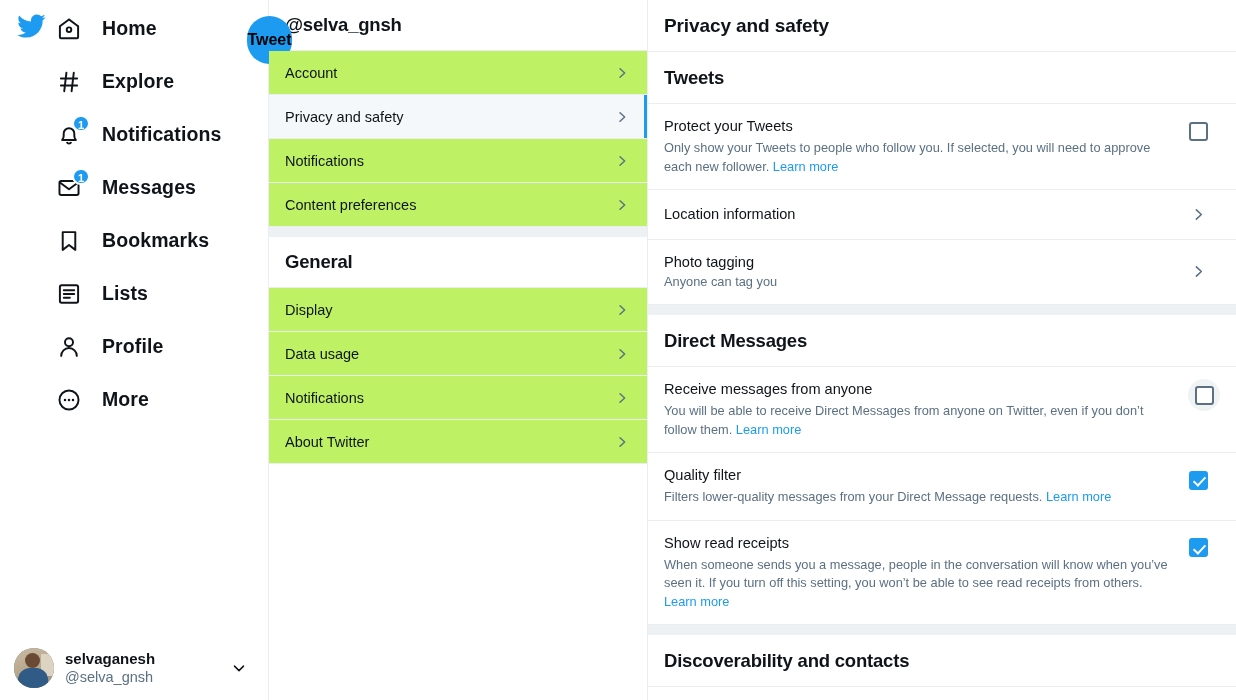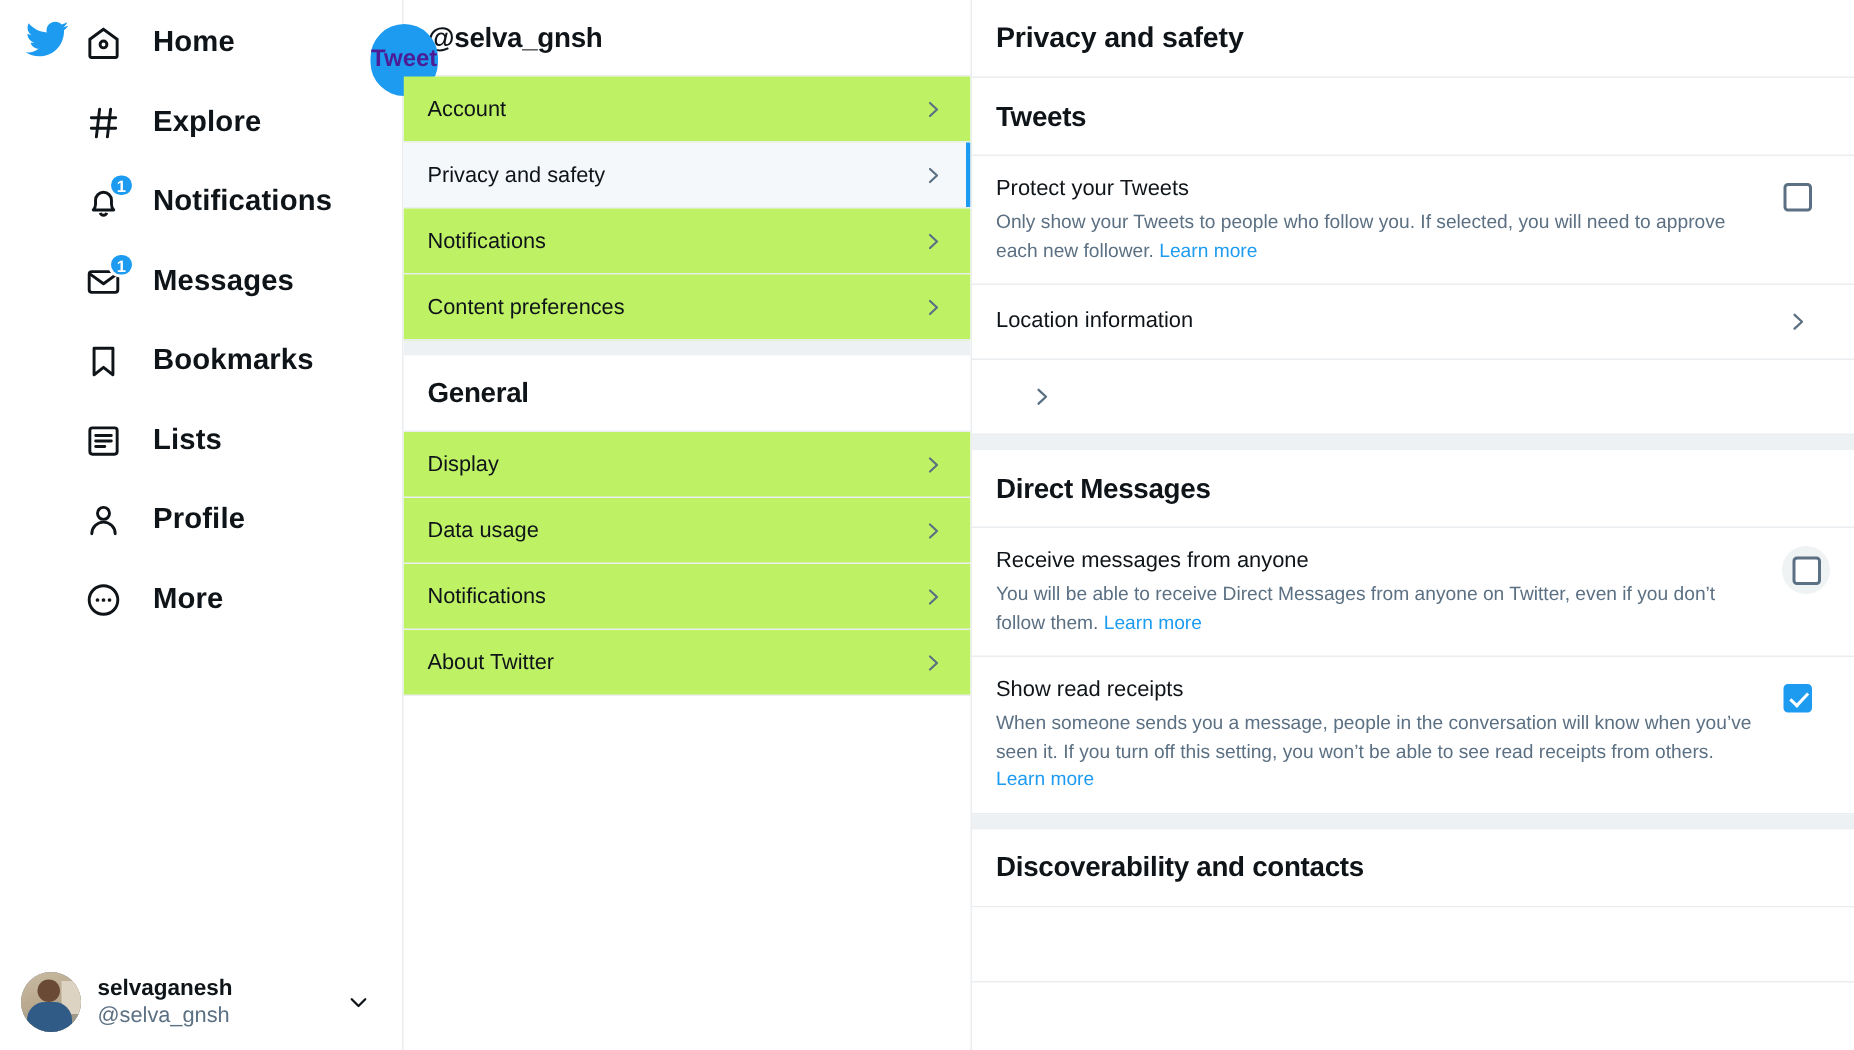--- a/index.html
+++ b/index.html
@@ -87,21 +87,21 @@
     padding: 0 4px;
     border: 2px solid #fff;
   }
 
   .tweet-btn {
     margin: 16px 0 0 8px;
     width: 224px;
     height: 48px;
     border-radius: 26px;
     background: #1d9bf0;
-    color: #4c1d95;
+    color: #000000;
     border: none;
     font-size: 16px;
     font-weight: bold;
     font-family: "Liberation Sans", sans-serif;
     cursor: pointer;
   }
 
   .account-box {
     position: absolute;
     left: 8px;
@@ -527,20 +527,24 @@
         <div class="d-title">Location information</div>
       </div>
       <div class="ctrl chev-wrap">
         <svg width="17" height="17" viewBox="0 0 24 24" fill="none" stroke="#5b7083" stroke-width="2.2" stroke-linecap="round" stroke-linejoin="round">
             <path d="M9 5.5 16 12l-7 6.5"></path>
           </svg>
       </div>
     </div>
 
     <div class="d-row centered">
+      <div class="d-main">
+        <div class="d-title">Photo tagging</div>
+        <div class="d-sub">Anyone can tag you</div>
+      </div>
       <div class="ctrl chev-wrap">
         <svg width="17" height="17" viewBox="0 0 24 24" fill="none" stroke="#5b7083" stroke-width="2.2" stroke-linecap="round" stroke-linejoin="round">
             <path d="M9 5.5 16 12l-7 6.5"></path>
           </svg>
       </div>
     </div>
 
     <div class="d-band"></div>
 
     <div class="d-section-title">
@@ -552,20 +556,31 @@
         <div class="d-title">Receive messages from anyone</div>
         <div class="d-desc">
           <span>You will be able to receive Direct Messages from anyone on Twitter, even if you don’t follow them. </span><span class="link">Learn more</span>
         </div>
       </div>
       <div class="ctrl hovered">
         <div class="cbox"></div>
       </div>
     </div>
 
+    <div class="d-row">
+      <div class="d-main">
+        <div class="d-title">Quality filter</div>
+        <div class="d-desc">
+          <span>Filters lower-quality messages from your Direct Message requests. </span><span class="link">Learn more</span>
+        </div>
+      </div>
+      <div class="ctrl">
+        <div class="cbox checked"></div>
+      </div>
+    </div>
 
     <div class="d-row">
       <div class="d-main">
         <div class="d-title">Show read receipts</div>
         <div class="d-desc">
           <span>When someone sends you a message, people in the conversation will know when you’ve seen it. If you turn off this setting, you won’t be able to see read receipts from others. </span><span class="link">Learn more</span>
         </div>
       </div>
       <div class="ctrl">
         <div class="cbox checked"></div>

